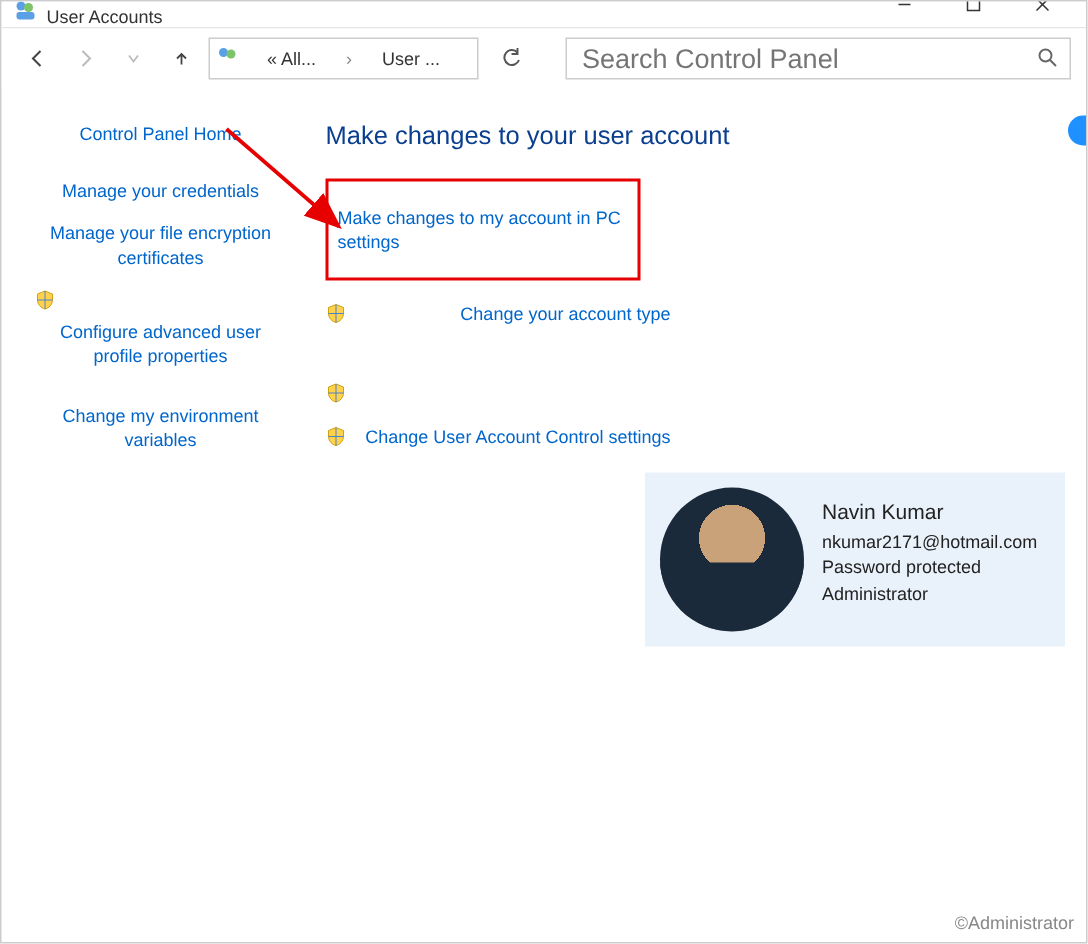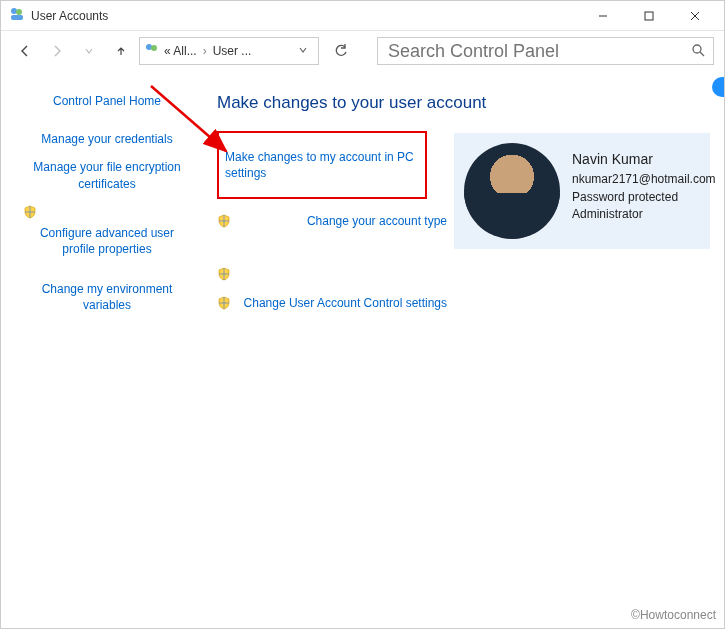--- a/index.html
+++ b/index.html
@@ -10,23 +10,23 @@
     color:#222;
     width:725px;
     height:629px;
     background:#fff;
     position:relative;
     border:1px solid #ccc;
     overflow:hidden;
   }
   
   .titlebar {
-    height:30px;
-    display:flex;
-    align-items:center;
+    height:18px;
+    display:flex;
+    align-items:flex-end;
     padding:0 6px 0 8px;
     background:#fff;
     border-bottom:1px solid #e5e5e5;
   }
   .titlebar .app-icon { margin-right:6px; }
   .titlebar .title { font-size:12px; color:#333; flex:0 0 auto; }
   .titlebar .spacer { flex:1; }
   .win-btn {
     width:46px; height:30px;
     display:flex; align-items:center; justify-content:center;
@@ -48,21 +48,21 @@
     border-radius:2px;
   }
   .nav-btn.disabled { color:#bbb; }
   .addr {
     flex:0 0 180px;
     height:28px;
     border:1px solid #ccc;
     display:flex;
     align-items:center;
     padding:4px 4px;
-    gap:4px;
+    gap:18px;
     font-size:12px;
     color:#333;
     overflow:hidden;
     white-space:nowrap;
   }
   .addr .crumb { color:#333; }
   .addr .sep { color:#888; margin:0 2px; }
   .addr .ddown { margin-left:auto; color:#666; padding:0 6px; }
   .refresh-btn {
     width:28px; height:28px;
@@ -131,21 +131,21 @@
     line-height:1.35;
   }
   .highlight-box {
     border:2px solid #e60000;
     padding:16px 6px;
     margin-bottom:14px;
     width:210px;
   }
   .account-card {
     float:right;
-    width:256px;
+    width:280px;
     background:#e9f2fb;
     padding:10px 12px 10px 10px;
     display:flex;
     gap:12px;
     align-items:flex-start;
     margin-top:2px;
     margin-right:2px;
   }
   .avatar {
     width:96px; height:96px;
@@ -345,21 +345,21 @@
         <div>nkumar2171@hotmail.com</div>
         <div>Password protected</div>
         <div>Administrator</div>
       </div>
     </div>
 
     <div class="gap-row"></div>
   </div>
 </div>
 
-<div class="status">©Howtoconnect</div>
+<div class="status">©Administrator</div>
 
 <svg class="overlay" width="725" height="629">
   <defs>
     <marker id="arrowhead" markerWidth="10" markerHeight="8" refX="9" refY="4" orient="auto">
       <polygon points="0 0, 10 4, 0 8" fill="#e60000"></polygon>
     </marker>
   </defs>
   <line x1="150" y1="85" x2="225" y2="150" stroke="#e60000" stroke-width="2.5" marker-end="url(#arrowhead)"></line>
 </svg>
 

